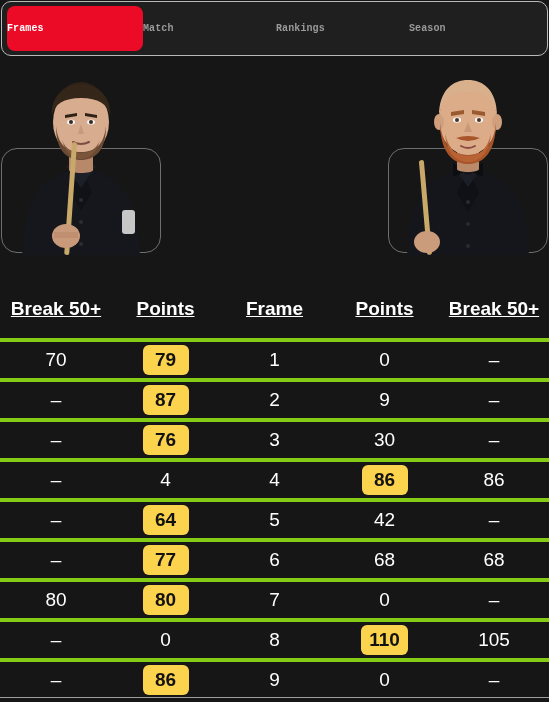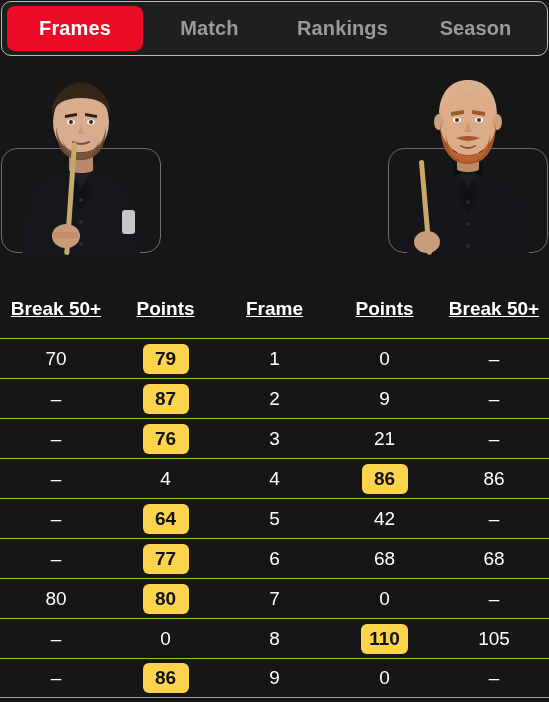--- a/index.html
+++ b/index.html
@@ -31,28 +31,28 @@
     border-radius: 10px;
     display: flex;
     align-items: center;
     padding: 5px;
   }
   .tab {
     flex: 1 1 0;
     height: 45px;
     display: flex;
     align-items: center;
-    justify-content: center;
-    font-size: 20px;
+    font-size: 10px;
     font-weight: bold;
     color: #9a9a9a;
     border-radius: 8px;
     letter-spacing: .1px;
     cursor: pointer;
     user-select: none;
+    font-family: Liberation Mono, monospace;
   }
   .tab.active {
     background: #ec0b26;
     color: #ffffff;
     flex: 0 0 136px;
   }
 
   
   .players {
     position: absolute;
@@ -94,21 +94,21 @@
   }
   .thead {
     display: flex;
     align-items: center;
     height: 58px;
   }
   .row {
     display: flex;
     align-items: center;
     height: 40px;
-    border-top: 1px solid #84cc16;
+    border-top: 4px solid #84cc16;
   }
   .row:last-child { border-bottom: 1px solid #9d9d9d; }
 
   .c {
     display: flex;
     align-items: center;
     justify-content: center;
     font-size: 19px;
     color: #ffffff;
     height: 100%;
@@ -324,21 +324,21 @@
           <div class="c c-break-l">
             <span class="dash">–</span>
           </div>
           <div class="c c-pts-l">
             <span class="badge">76</span>
           </div>
           <div class="c c-frame">
             <span class="plain">3</span>
           </div>
           <div class="c c-pts-r">
-            <span class="plain">21</span>
+            <span class="plain">30</span>
           </div>
           <div class="c c-break-r">
             <span class="dash">–</span>
           </div>
         </div>
         <div class="row">
           <div class="c c-break-l">
             <span class="dash">–</span>
           </div>
           <div class="c c-pts-l">

